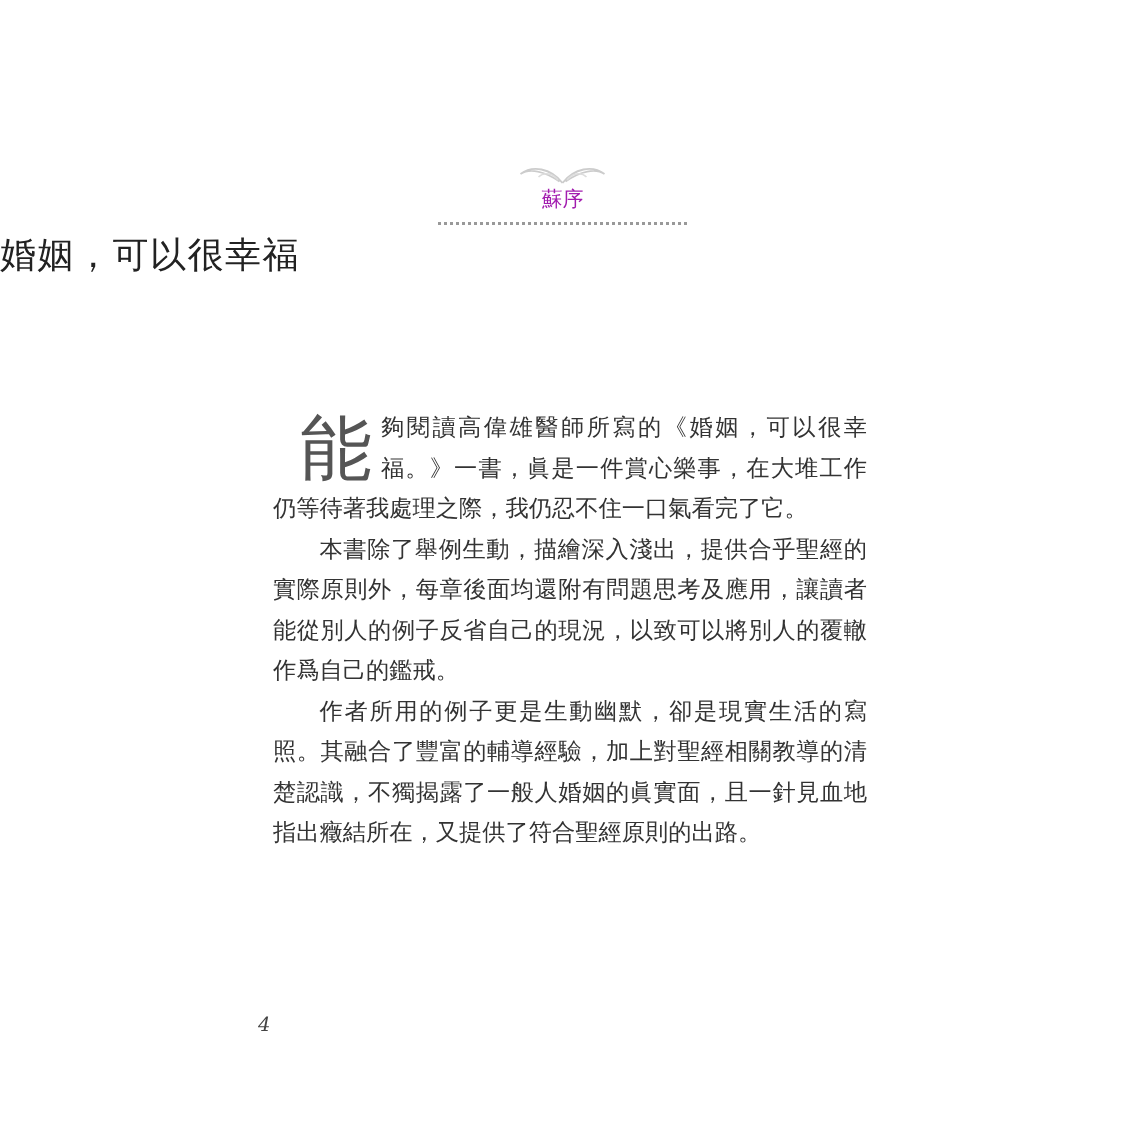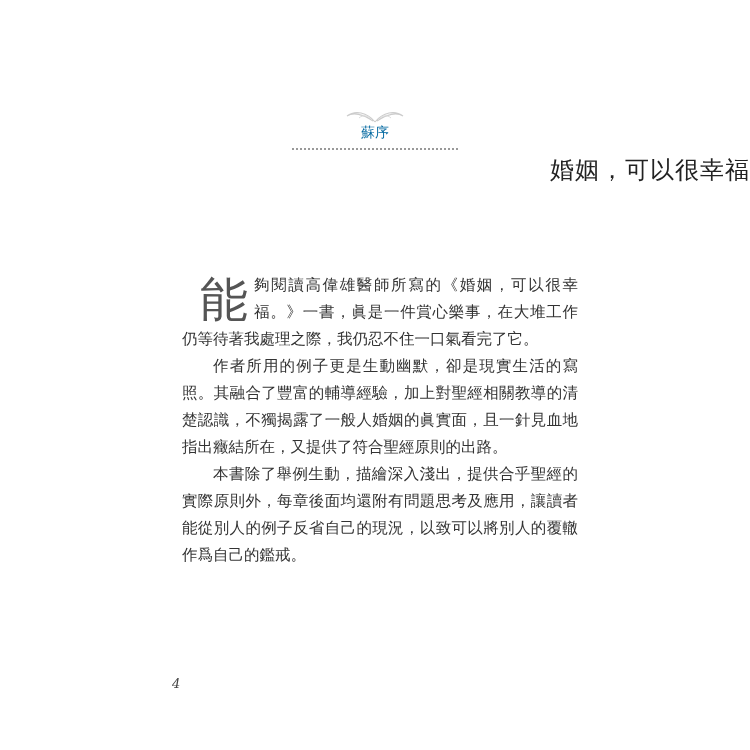--- a/index.html
+++ b/index.html
@@ -1,20 +1,20 @@
 <!DOCTYPE html>
 <html><head>
 <meta charset="utf-8">
 <style>
   html, body { margin:0; padding:0; background:#ffffff; }
   body { width:750px; height:750px; position:relative; overflow:hidden; font-family:"DejaVu Serif", serif; color:#333; }
   .ornament { position:absolute; left:345px; top:108px; width:60px; height:16px; }
-  .subtitle { position:absolute; left:0; width:750px; top:124px; text-align:center; font-size:14px; color:#0369a1; font-family:"DejaVu Sans", sans-serif; }
+  .subtitle { position:absolute; left:0; width:750px; top:124px; text-align:center; font-size:14px; color:#a21caf; font-family:"DejaVu Sans", sans-serif; }
   .dots { position:absolute; left:292px; width:166px; top:148px; border-top:2px dotted #999; }
-  .title { position:absolute; left:0; width:750px; top:154px; text-align:right; font-size:24px; color:#222; font-family:"DejaVu Sans", sans-serif; letter-spacing:1px; }
+  .title { position:absolute; left:0; width:750px; top:154px; text-align:left; font-size:24px; color:#222; font-family:"DejaVu Sans", sans-serif; letter-spacing:1px; }
   .body { position:absolute; left:182px; top:272px; width:396px; font-size:15.5px; line-height:27px; color:#333; text-align:justify; }
   .body p { margin:0; text-indent:2em; }
   .body p.first { text-indent:0; }
   .dropcap { float:left; font-size:48px; line-height:50px; margin:2px 6px 0 18px; color:#555; font-family:"DejaVu Sans", sans-serif; }
   .pagenum { position:absolute; left:172px; top:676px; font-size:13px; font-style:italic; color:#444; }
 </style>
 </head>
 <body>
 
 <svg class="ornament" viewBox="0 0 60 16">
@@ -23,17 +23,17 @@
   <path d="M14 10 C18 6, 24 8, 27 12" fill="none" stroke="#ddd" stroke-width="1"></path>
   <path d="M46 10 C42 6, 36 8, 33 12" fill="none" stroke="#ddd" stroke-width="1"></path>
 </svg>
 
 <div class="subtitle">蘇序</div>
 <div class="dots"></div>
 <div class="title">婚姻，可以很幸福</div>
 
 <div class="body">
   <p class="first"><span class="dropcap">能</span><span>夠閱讀高偉雄醫師所寫的《婚姻，可以很幸福。》一書，眞是一件賞心樂事，在大堆工作仍等待著我處理之際，我仍忍不住一口氣看完了它。</span></p>
+  <p>本書除了舉例生動，描繪深入淺出，提供合乎聖經的實際原則外，每章後面均還附有問題思考及應用，讓讀者能從別人的例子反省自己的現況，以致可以將別人的覆轍作爲自己的鑑戒。</p>
   <p>作者所用的例子更是生動幽默，卻是現實生活的寫照。其融合了豐富的輔導經驗，加上對聖經相關教導的清楚認識，不獨揭露了一般人婚姻的眞實面，且一針見血地指出癥結所在，又提供了符合聖經原則的出路。</p>
-  <p>本書除了舉例生動，描繪深入淺出，提供合乎聖經的實際原則外，每章後面均還附有問題思考及應用，讓讀者能從別人的例子反省自己的現況，以致可以將別人的覆轍作爲自己的鑑戒。</p>
 </div>
 
 <div class="pagenum">4</div>
 
 </body></html>

